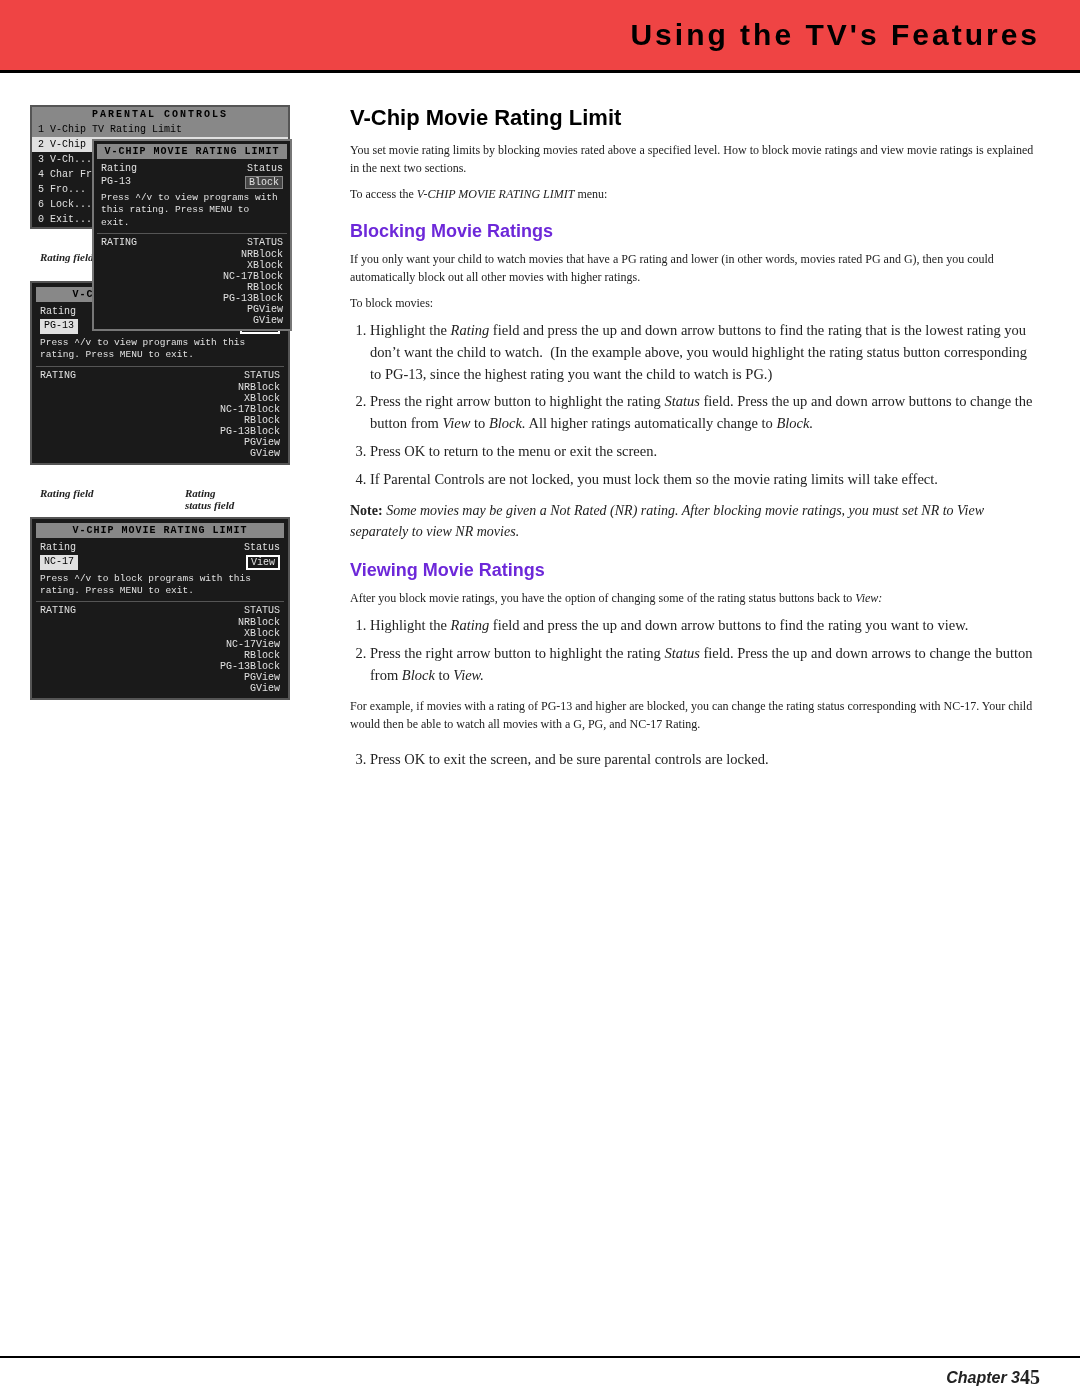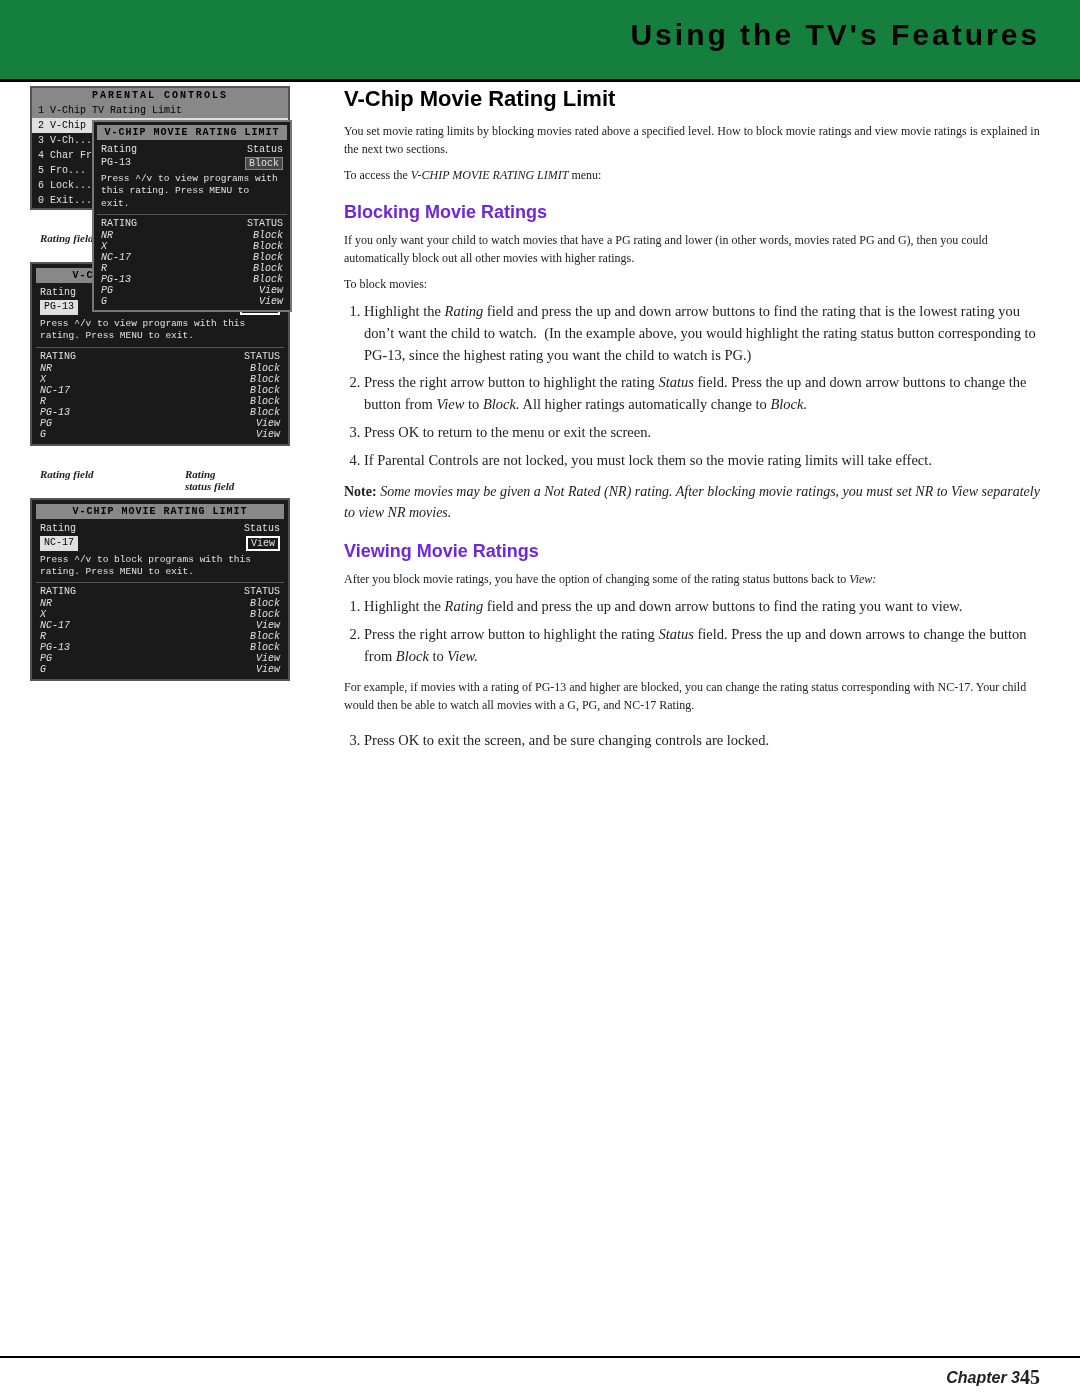--- a/index.html
+++ b/index.html
@@ -8,40 +8,40 @@
       min-height: 1397px;
       background: #fff;
       font-family: 'Times New Roman', Times, serif;
       font-size: 15px;
       color: #222;
       position: relative;
     }
 
     
     .page-header {
-      background: #15803d;
-      padding: 18px 40px 17px 40px;
+      background: #ef4444;
+      padding: 18px 40px 8px 40px;
       border-bottom: 3px solid #000;
       margin-bottom: 0;
     }
     .page-header h1 {
       font-family: Arial, Helvetica, sans-serif;
       font-size: 30px;
       font-weight: bold;
       letter-spacing: 3px;
       text-align: right;
       padding-bottom: 10px;
       color: #000;
     }
 
     
     .main-content {
       display: flex;
-      padding: 4px 40px 20px 30px;
-      gap: 24px;
+      padding: 32px 40px 20px 30px;
+      gap: 30px;
     }
 
     
     .left-col {
       width: 290px;
       flex-shrink: 0;
     }
 
     
     .right-col {
@@ -179,24 +179,23 @@
 
     .tv-info-text {
       font-size: 9.5px;
       color: #e0e0e0;
       padding: 2px 4px;
       line-height: 1.3;
     }
 
     .tv-rating-row {
       display: flex;
-      justify-content: space-between;
+      justify-content: flex-end;
       padding: 0px 4px;
       font-size: 10px;
-      font-style: italic;
     }
 
     
     .parental-menu {
       background: #1a1a1a;
       border: 2px solid #555;
       font-family: 'Courier New', monospace;
       font-size: 10px;
       color: #e0e0e0;
       padding: 0;
@@ -475,21 +474,21 @@
 
     <h3 class="sub-section-title">Viewing Movie Ratings</h3>
     <p>After you block movie ratings, you have the option of changing some of the rating status buttons back to <em>View:</em></p>
     <ol>
       <li>Highlight the <em>Rating</em> field and press the up and down arrow buttons to find the rating you want to view.</li>
       <li>Press the right arrow button to highlight the rating <em>Status</em> field. Press the up and down arrows to change the button from <em>Block</em> to <em>View.</em></li>
     </ol>
     <p>For example, if movies with a rating of PG-13 and higher are blocked, you can change the rating status corresponding with NC-17. Your child would then be able to watch all movies with a G, PG, and NC-17 Rating.</p>
     <div class="spacer-sm"></div>
     <ol start="3">
-      <li>Press OK to exit the screen, and be sure changing controls are locked.</li>
+      <li>Press OK to exit the screen, and be sure parental controls are locked.</li>
     </ol>
 
   </div>
 </div>
 
 <div class="page-footer">
   <span class="footer-chapter">Chapter 3</span>
   <span class="footer-page">45</span>
 </div>
 

